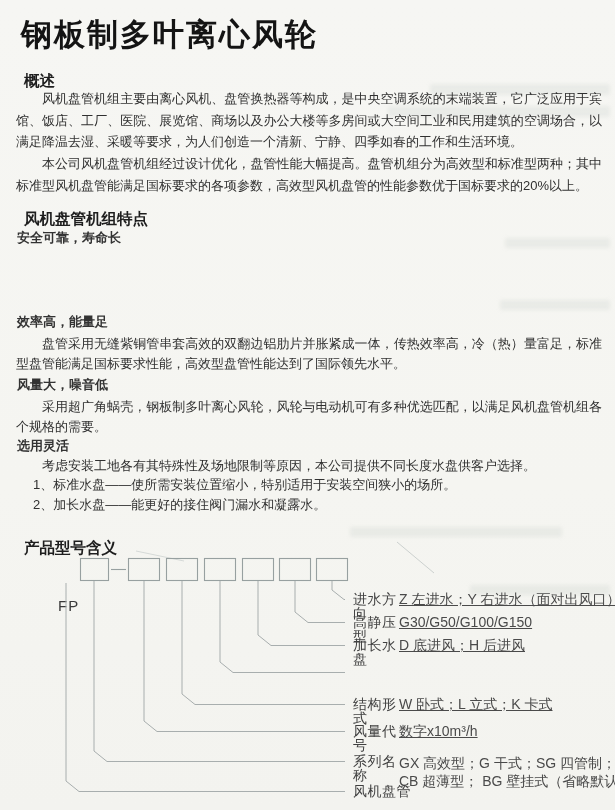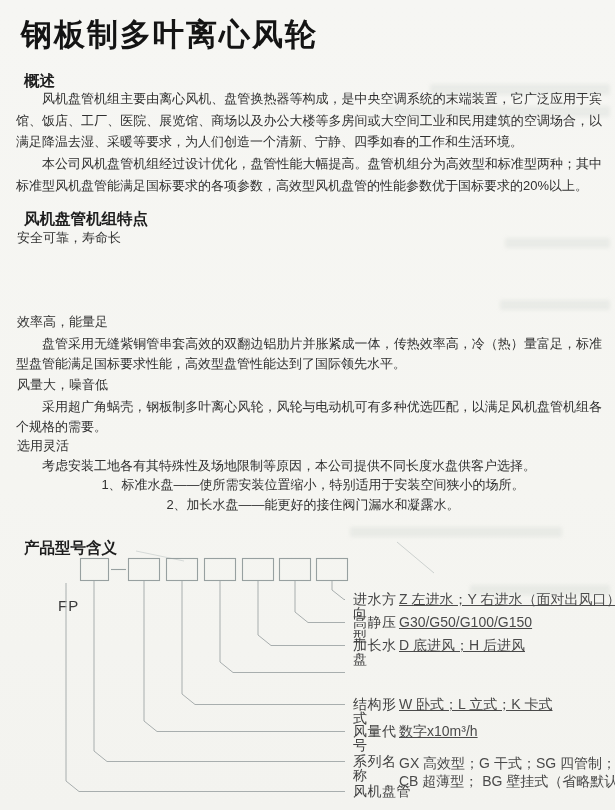--- a/index.html
+++ b/index.html
@@ -25,26 +25,26 @@
     font-size:15.5px;font-weight:600;color:#1e1e1e;margin:9px;
   }
   .body-block{
     position:absolute;left:16px;width:586px;
     font-size:13px;color:#303030;text-align:justify;
   }
   .body-block p{margin:0;text-indent:2em;}
   .overview-body{top:88px;line-height:21.7px;}
   .feat-sub{
     position:absolute;left:17px;
-    font-size:13px;color:#333;margin:0;font-weight:400;
+    font-size:13px;color:#333;margin:0;font-weight:700;
   }
   .feat-body{line-height:20px;}
   .feat-list-item{
     position:absolute;left:33px;width:560px;
-    font-size:13px;color:#303030;line-height:20px;text-align:center;
+    font-size:13px;color:#303030;line-height:20px;
   }
   
   .diagram-svg{position:absolute;left:0;top:0;pointer-events:none;}
   .fp-prefix{
     position:absolute;left:58px;top:561px;
     font-size:15px;letter-spacing:1px;color:#3a3a3a;margin-top:36px;
   }
   .drow{
     position:absolute;left:353px;display:flex;align-items:flex-start;
     font-size:14px;line-height:14px;

